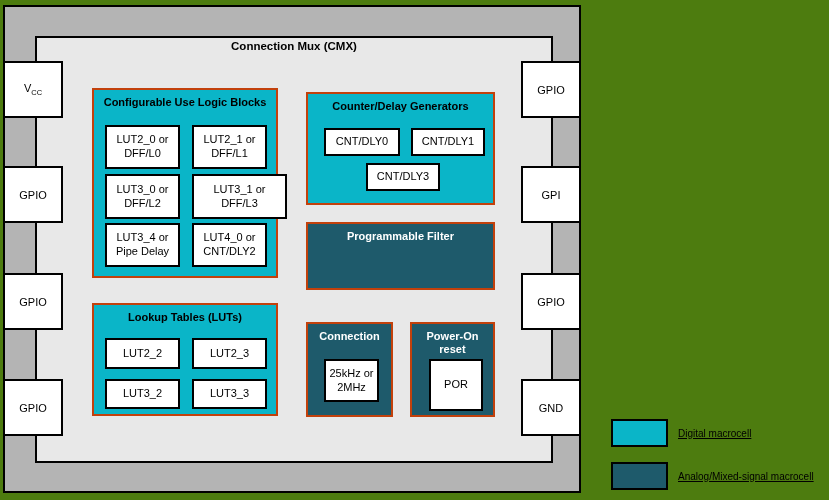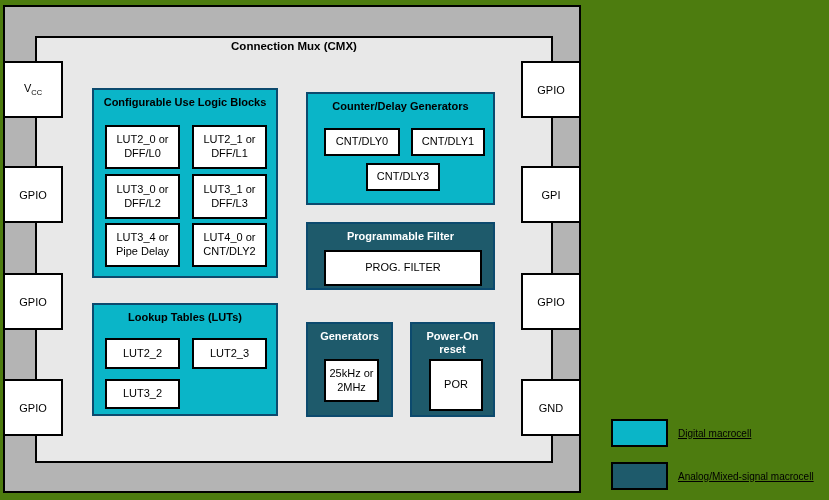--- a/index.html
+++ b/index.html
@@ -5,21 +5,21 @@
   html,body { margin:0; padding:0; background:#fff; }
   .stage { position:relative; width:829px; height:500px; background:#4d7c0f;
            font-family:"Liberation Sans", sans-serif; color:#000; overflow:hidden; }
   .abs { position:absolute; box-sizing:border-box; }
   .chip { background:var(--chipbody,#b4b4b4); border:2px solid #000; }
   .die  { background:var(--chipinner,#e8e8e8); border:2px solid #000; }
   .cmx-title { text-align:center; font-weight:bold; font-size:11.5px; }
   .pin { background:#fff; border:2px solid #000; display:flex; align-items:center;
          justify-content:center; font-size:11px; }
   .pin sub { font-size:7.5px; }
-  .blk { border:2px solid #0c4a6e; }
+  .blk { border:2px solid #c2410c; }
   .blk.digital { background:var(--digital,#0ab5c8); }
   .blk.analog  { background:var(--analog,#1e5a6b); }
   .blk-title { position:absolute; top:6px; left:2px; right:2px; text-align:center;
                font-weight:bold; font-size:11px; line-height:1.2; }
   .blk.analog .blk-title { color:#fff; }
   .cell { background:#fff; border:2px solid #000; display:flex; flex-direction:column;
           align-items:center; justify-content:center; font-size:11px; text-align:left;
           line-height:1.25; }
   .swatch { border:2px solid #000; }
   .swatch.digital { background:var(--digital,#0ab5c8); }
@@ -56,21 +56,21 @@
         <span>DFF/L0</span>
     </div>
     <div class="abs cell" style="left:98px; top:35px; width:75px; height:44px;">
       <span>LUT2_1 or</span>
         <span>DFF/L1</span>
     </div>
     <div class="abs cell" style="left:11px; top:84px; width:75px; height:45px;">
       <span>LUT3_0 or</span>
         <span>DFF/L2</span>
     </div>
-    <div class="abs cell" style="left:98px; top:84px; width:75px; height:45px;">
+    <div class="abs cell" style="left:98px; top:84px; width:95px; height:45px;">
       <span>LUT3_1 or</span>
         <span>DFF/L3</span>
     </div>
     <div class="abs cell" style="left:11px; top:133px; width:75px; height:44px;">
       <span>LUT3_4 or</span>
         <span>Pipe Delay</span>
     </div>
     <div class="abs cell" style="left:98px; top:133px; width:75px; height:44px;">
       <span>LUT4_0 or</span>
         <span>CNT/DLY2</span>
@@ -79,32 +79,32 @@
 
   <div class="abs blk digital" style="left:306px; top:92px; width:189px; height:113px;">
     <div class="blk-title">Counter/Delay Generators</div>
     <div class="abs cell" style="left:16px; top:34px; width:76px; height:28px;">CNT/DLY0</div>
     <div class="abs cell" style="left:103px; top:34px; width:74px; height:28px;">CNT/DLY1</div>
     <div class="abs cell" style="left:58px; top:69px; width:74px; height:28px;">CNT/DLY3</div>
   </div>
 
   <div class="abs blk analog" style="left:306px; top:222px; width:189px; height:68px;">
     <div class="blk-title">Programmable Filter</div>
-    <div class="abs cell" style="left:16px; top:26px; width:158px; height:36px;">PROG. FILTER</div>
   </div>
 
   <div class="abs blk digital" style="left:92px; top:303px; width:186px; height:113px;">
     <div class="blk-title">Lookup Tables (LUTs)</div>
     <div class="abs cell" style="left:11px; top:33px; width:75px; height:31px;">LUT2_2</div>
     <div class="abs cell" style="left:98px; top:33px; width:75px; height:31px;">LUT2_3</div>
     <div class="abs cell" style="left:11px; top:74px; width:75px; height:30px;">LUT3_2</div>
+    <div class="abs cell" style="left:98px; top:74px; width:75px; height:30px;">LUT3_3</div>
   </div>
 
   <div class="abs blk analog" style="left:306px; top:322px; width:87px; height:95px;">
-    <div class="blk-title">Generators</div>
+    <div class="blk-title">Connection</div>
     <div class="abs cell" style="left:16px; top:35px; width:55px; height:43px;">
       <span>25kHz or</span>
         <span>2MHz</span>
     </div>
   </div>
 
   <div class="abs blk analog" style="left:410px; top:322px; width:85px; height:95px;">
     <div class="blk-title">
       <span style="display:block;">Power-On</span>
       <span style="display:block;">reset</span>

